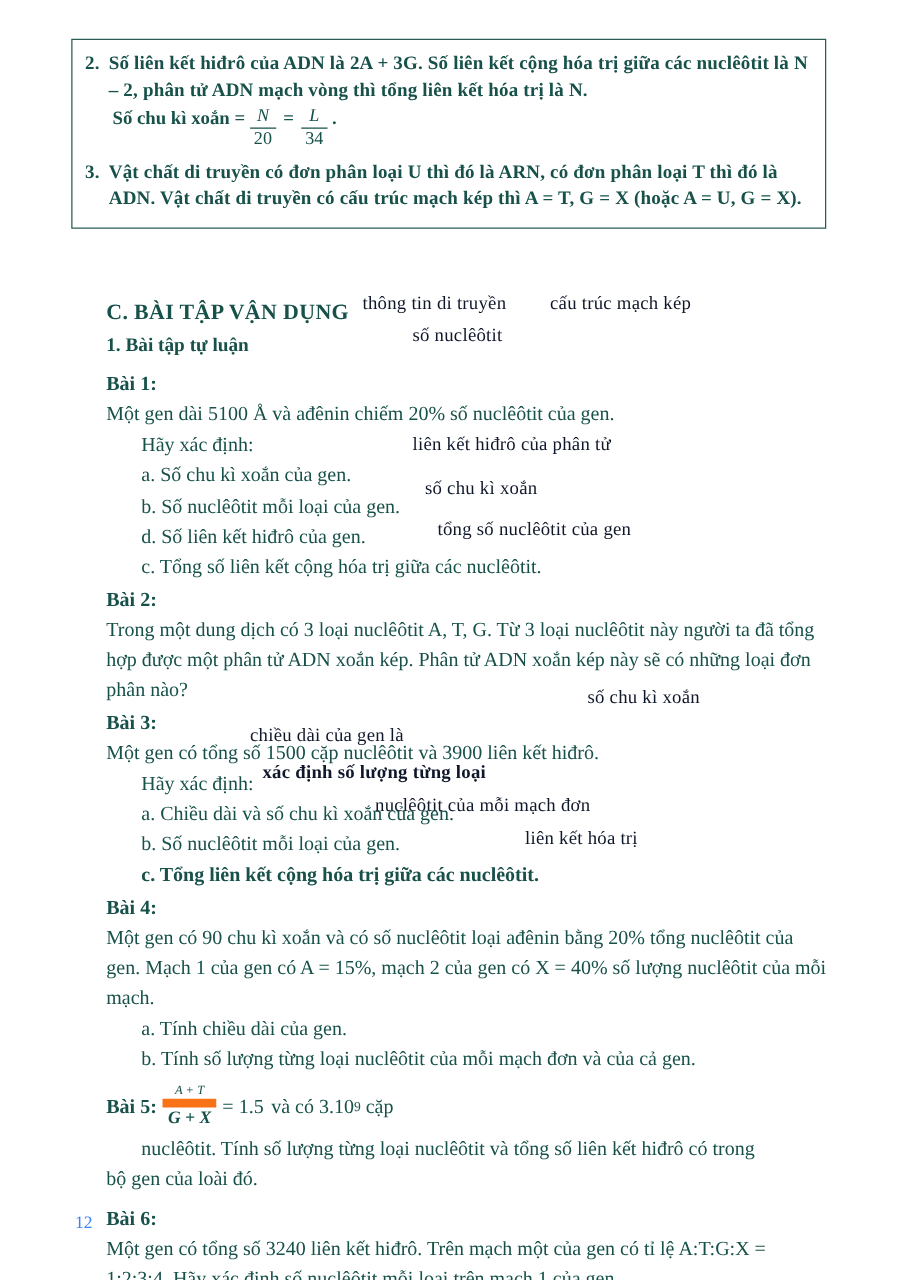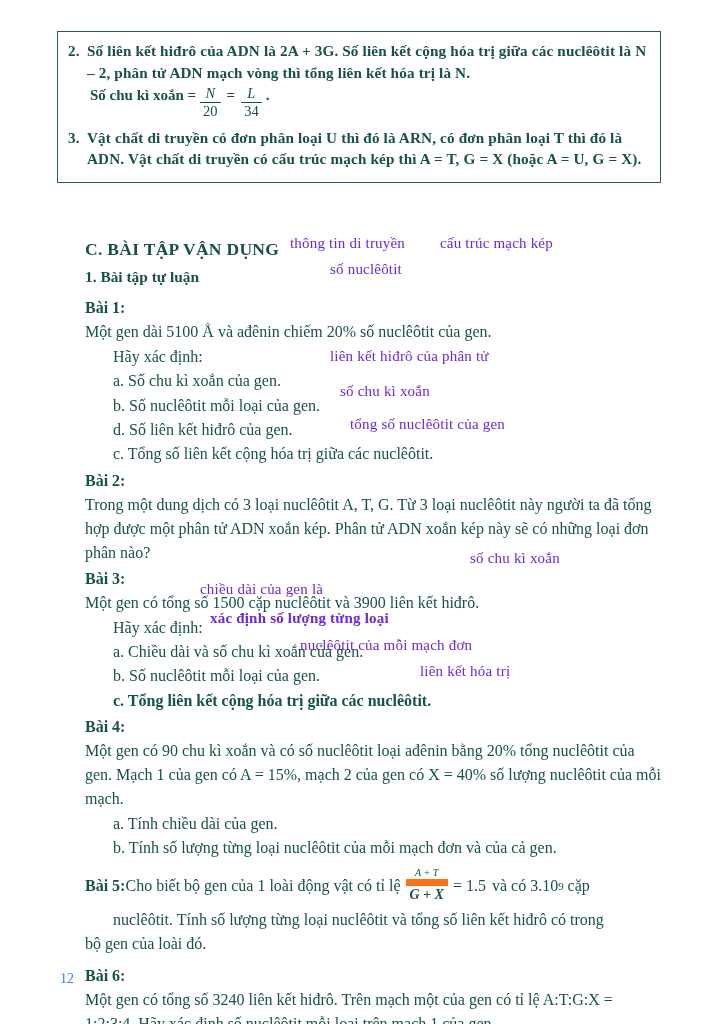--- a/index.html
+++ b/index.html
@@ -147,21 +147,21 @@
     position: absolute;
     left: 60px;
     top: 971px;
     font-size: 14px;
     color: #3b82f6;
   }
 
   
   .ghost {
     position: absolute;
-    color: #6d28d9;
+    color: #0f172a;
     font-size: 15px;
     line-height: 1.55;
     letter-spacing: 0.2px;
     user-select: none;
     pointer-events: none;
     white-space: pre;
   }
 </style>
 </head>
 <body>
@@ -237,21 +237,20 @@
 
     <div class="q" style="margin-top:2px;">
       <span class="lbl">Bài 4:</span>
       <span class="txt">Một gen có 90 chu kì xoắn và có số nuclêôtit loại ađênin bằng 20% tổng nuclêôtit của gen. Mạch 1 của gen có A = 15%, mạch 2 của gen có X = 40% số lượng nuclêôtit của mỗi mạch.</span>
     </div>
     <div class="indent">a. Tính chiều dài của gen.</div>
     <div class="indent">b. Tính số lượng từng loại nuclêôtit của mỗi mạch đơn và của cả gen.</div>
 
     <div class="q5row" style="margin-top:8px;">
       <span class="lbl bold">Bài 5:</span>
-      <span>Cho biết bộ gen của 1 loài động vật có tỉ lệ</span>
       <span class="frac2">
         <span class="num">A + T</span>
         <span class="den">G + X</span>
       </span>
       <span>= 1.5</span>
       <span style="margin-left:6px;">và có 3.10</span>
       <sup>9</sup>
       <span style="margin-left:4px;">cặp</span>
     </div>
     <div class="indent" style="margin-top:4px;">nuclêôtit. Tính số lượng từng loại nuclêôtit và tổng số liên kết hiđrô có trong</div>

